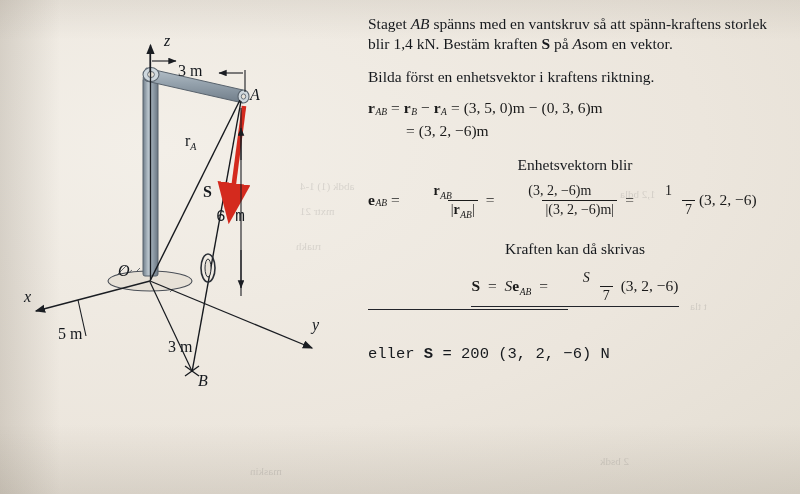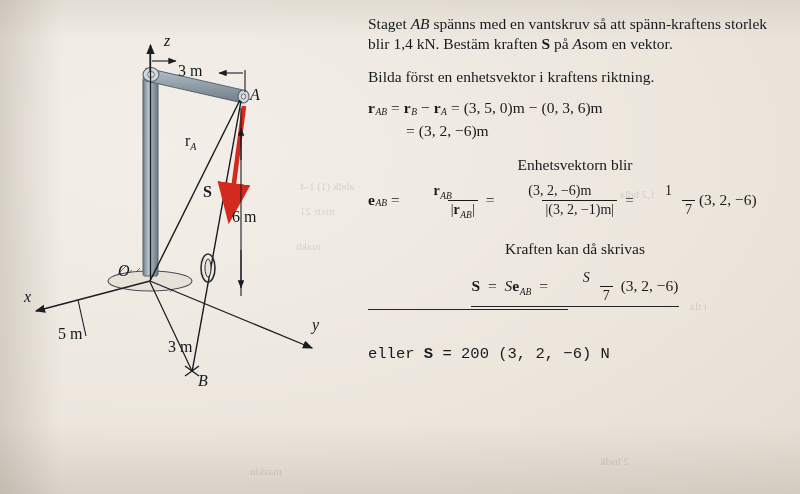--- a/index.html
+++ b/index.html
@@ -260,21 +260,21 @@
     <div class="fig-label italic" style="left:250px; top:86px;">A</div>
     <div class="fig-label italic" style="left:198px; top:372px;">B</div>
     <div class="fig-label italic" style="left:118px; top:262px;">O</div>
 
     <div class="fig-label" style="left:185px; top:132px;">
       <span class="bold">r</span><span class="sub">A</span>
     </div>
     <div class="fig-label bold" style="left:203px; top:183px;">S</div>
 
     <div class="fig-label" style="left:178px; top:62px;">3 m</div>
-    <div class="fig-label" style="left:232px; top:208px;">6 m</div>
+    <div class="fig-label" style="left:216px; top:208px;font-family:Liberation Mono, monospace;">6 m</div>
     <div class="fig-label" style="left:58px; top:325px;text-align:center;">5 m</div>
     <div class="fig-label" style="left:168px; top:338px;">3 m</div>
   </div>
 
   <div class="text-col">
 
     <p class="para">
       <span>Staget </span><span class="it">AB</span><span> spänns med en vantskruv så att spänn-</span><span>kraftens storlek blir 1,4 kN. Bestäm kraften </span><span class="bd">S</span><span> på </span><span class="it">A</span><span>som en vektor.</span>
     </p>
 
@@ -306,21 +306,21 @@
       <span class="vecbold">e</span>
         <span class="ssub">AB</span>
       <span class="op">=</span>
       <span class="frac">
         <span class="num"><span class="vecbold">r</span><span class="ssub">AB</span></span>
         <span class="den">|<span class="vecbold">r</span><span class="ssub">AB</span>|</span>
       </span>
       <span class="op">=</span>
       <span class="frac">
         <span class="num">(3, 2, −6)m</span>
-        <span class="den">|(3, 2, −1)m|</span>
+        <span class="den">|(3, 2, −6)m|</span>
       </span>
       <span class="op">=</span>
       <span class="frac">
         <span class="num">1</span>
         <span class="den">7</span>
       </span>
       <span>(3, 2, −6)</span>
     </div>
 
     <p class="para gap-2" style="margin-top:22px;">Kraften kan då skrivas</p>

